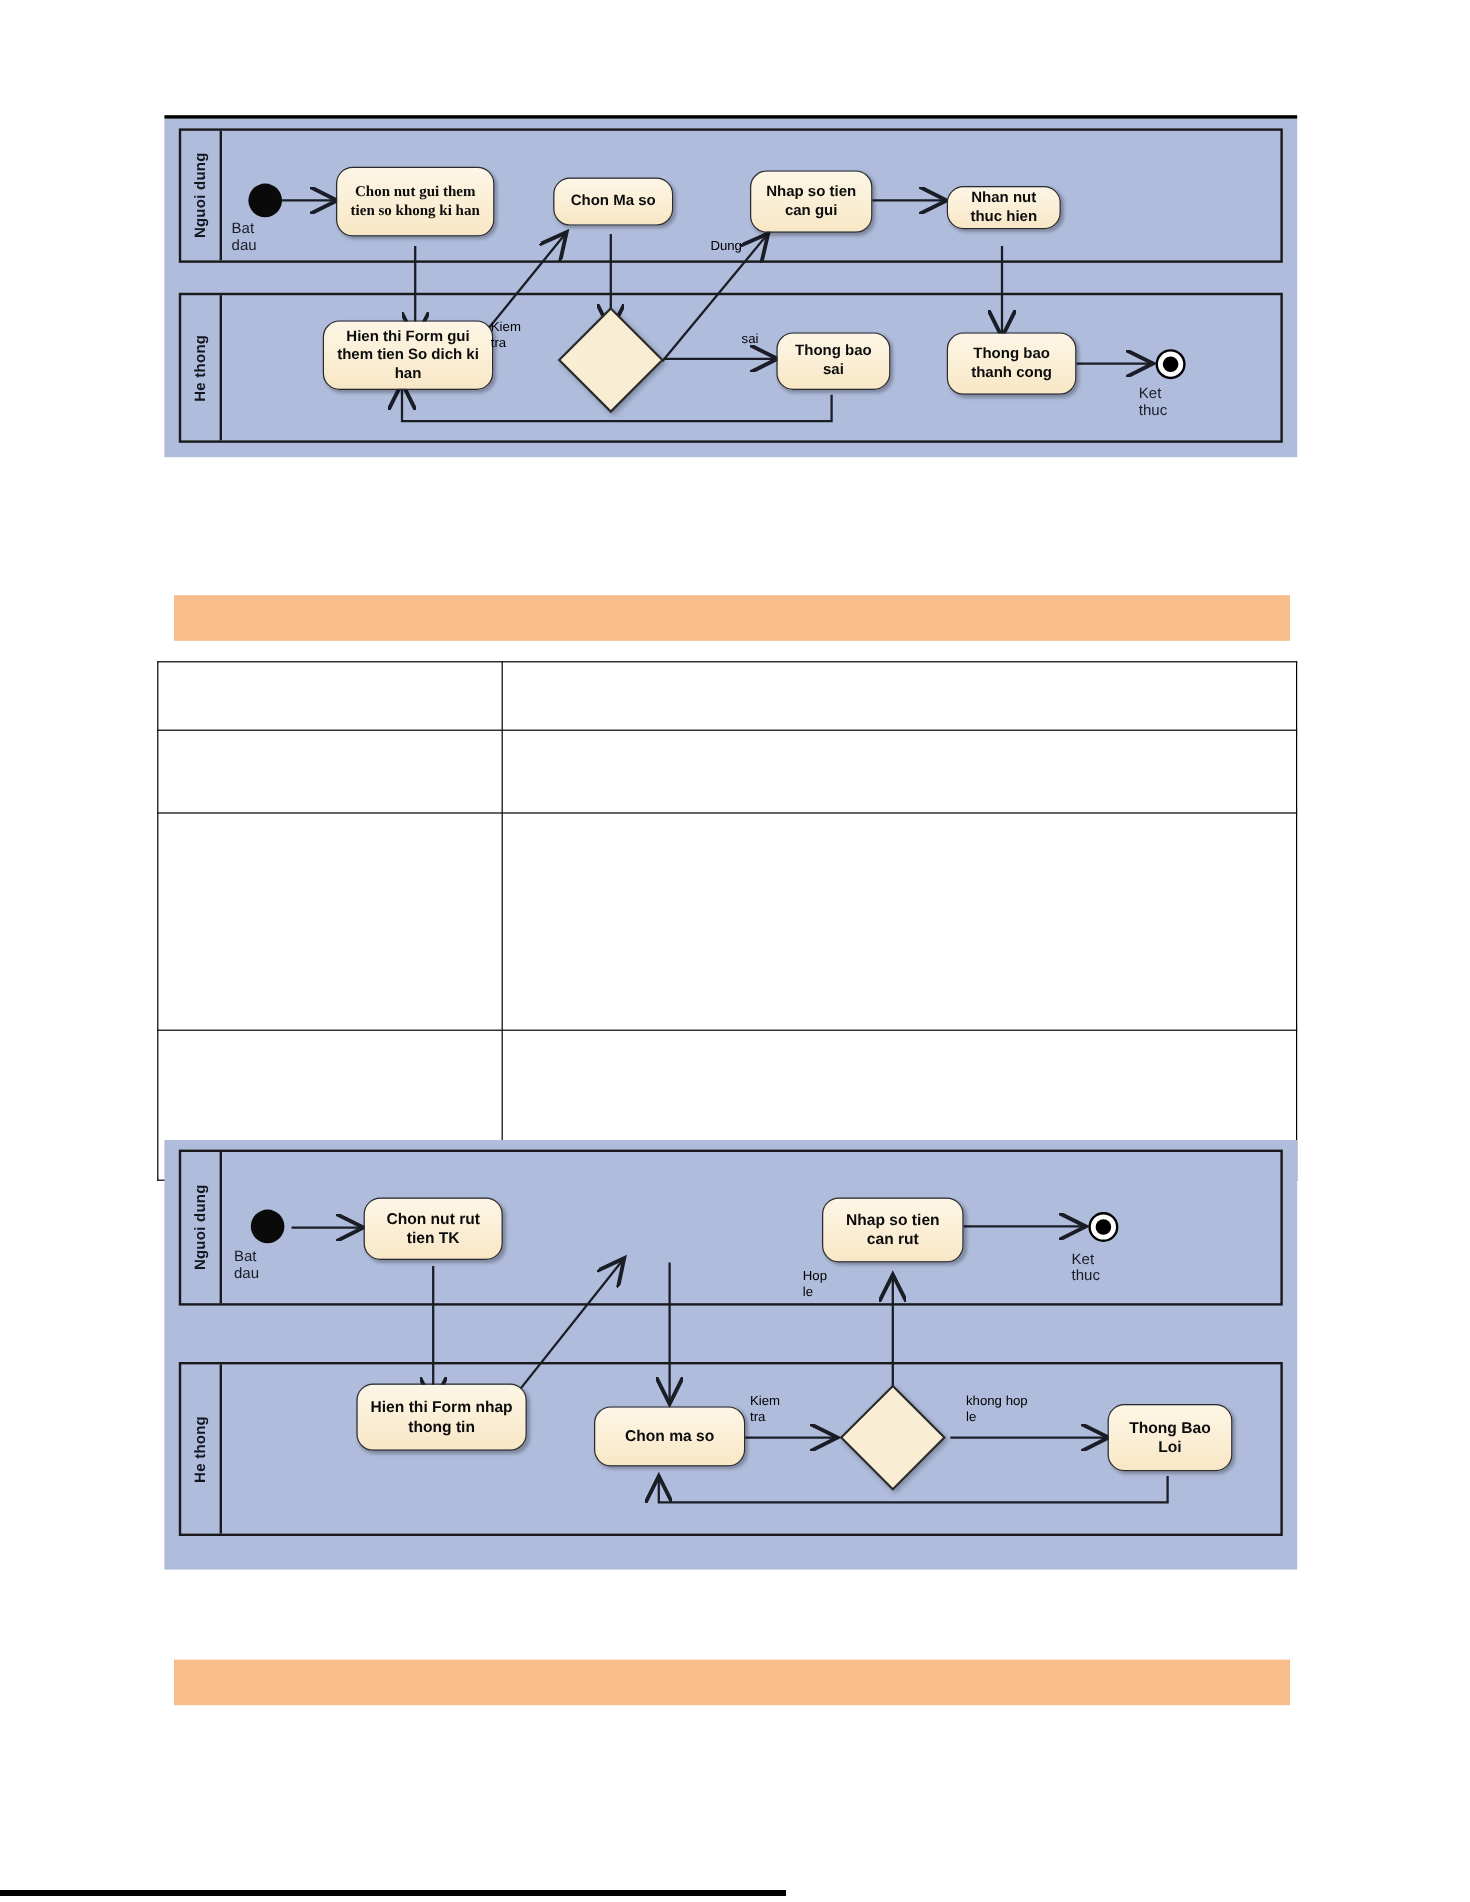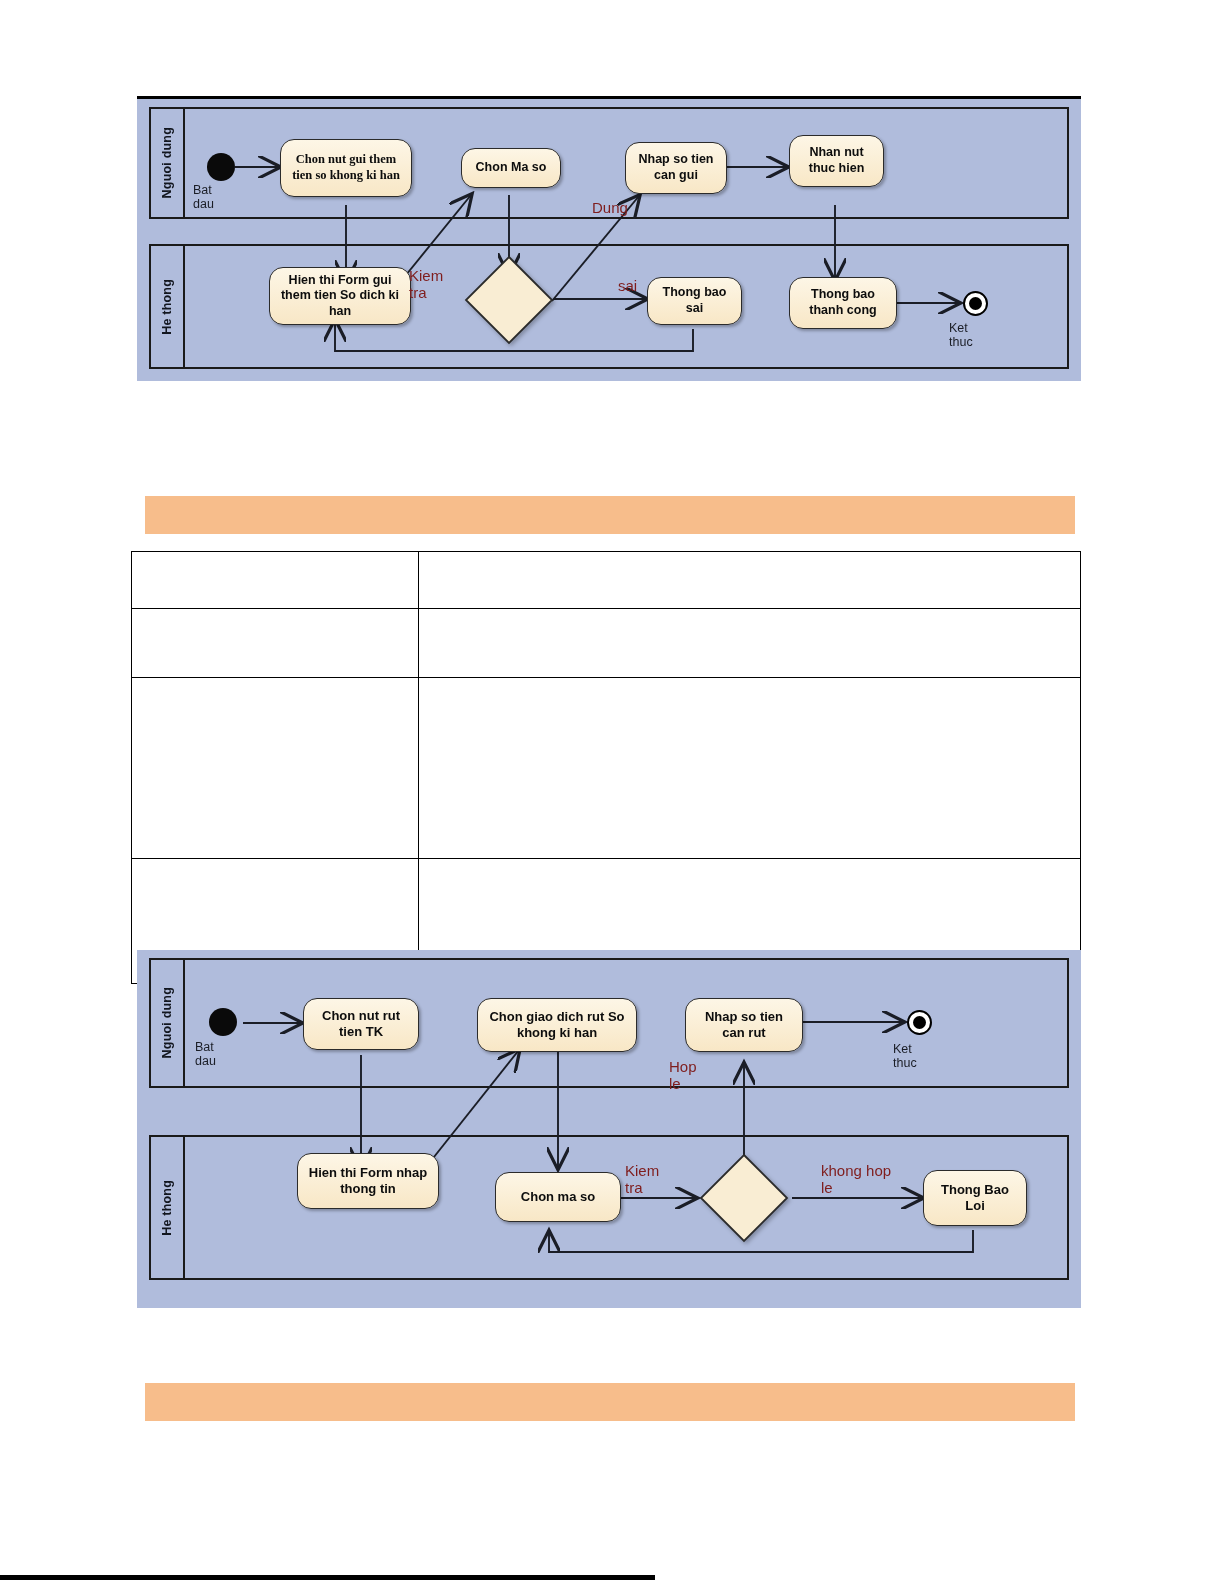--- a/index.html
+++ b/index.html
@@ -93,21 +93,21 @@
   .final-node::after{
     content:"";position:absolute;left:50%;top:50%;
     width:13px;height:13px;margin:-6.5px 0 0 -6.5px;
     border-radius:50%;background:#000;
   }
   .caption{
     position:absolute;font-size:12.5px;color:#1a1d26;line-height:1.15;
     text-align:left;z-index:6;
   }
   .edge-label{
-    position:absolute;font-size:15px;color:#7f1d1d;line-height:1.15;z-index:6;
+    position:absolute;font-size:11px;color:#000000;line-height:1.15;z-index:6;
   }
   .decision{
     position:absolute;z-index:5;
     filter:drop-shadow(2px 2px 2px rgba(0,0,0,.28));
   }
   .svg-layer{
     position:absolute;left:0;top:0;width:100%;height:100%;
     pointer-events:none;z-index:3;
   }
 </style>
@@ -167,21 +167,21 @@
       <div>Bat</div>
       <div>dau</div>
     </div>
 
     <div class="node" style="left:143px;top:40px;width:132px;height:58px;font-family:Liberation Serif, serif;">Chon nut gui them tien so khong ki han</div>
 
     <div class="node" style="left:324px;top:49px;width:100px;height:40px;">Chon Ma so</div>
 
     <div class="node" style="left:488px;top:43px;width:102px;height:52px;">Nhap so tien can gui</div>
 
-    <div class="node" style="left:652px;top:36px;width:95px;height:52px;">Nhan nut thuc hien</div>
+    <div class="node" style="left:652px;top:56px;width:95px;height:36px;">Nhan nut thuc hien</div>
 
     <div class="node" style="left:132px;top:168px;width:142px;height:58px;">Hien thi Form  gui them tien So dich ki han</div>
 
     <div class="decision" style="left:326px;top:155px;width:92px;height:92px;">
       <svg width="92" height="92" viewBox="0 0 92 92">
         <polygon points="46,3 89,46 46,89 3,46" fill="#f9edd3" stroke="#2b2b2b" stroke-width="1.8"></polygon>
       </svg>
     </div>
 
     <div class="node" style="left:510px;top:178px;width:95px;height:48px;">Thong bao sai</div>
@@ -268,21 +268,20 @@
     </svg>
 
     <div class="initial-node" style="left:72px;top:58px;"></div>
     <div class="caption" style="left:58px;top:90px;width:56px;">
       <div>Bat</div>
       <div>dau</div>
     </div>
 
     <div class="node big" style="left:166px;top:48px;width:116px;height:52px;">Chon nut rut tien TK</div>
 
-    <div class="node big" style="left:340px;top:48px;width:160px;height:54px;">Chon giao dich rut So khong ki han</div>
 
     <div class="node big" style="left:548px;top:48px;width:118px;height:54px;">Nhap so tien can rut</div>
 
     <div class="final-node" style="left:770px;top:60px;"></div>
     <div class="caption" style="left:756px;top:92px;width:56px;">
       <div>Ket</div>
       <div>thuc</div>
     </div>
 
     <div class="node big" style="left:160px;top:203px;width:142px;height:56px;">Hien thi Form nhap thong tin</div>
@@ -298,21 +297,21 @@
     <div class="node big" style="left:786px;top:220px;width:104px;height:56px;">Thong Bao Loi</div>
 
     <div class="edge-label" style="left:488px;top:212px;">
       <div>Kiem</div>
       <div>tra</div>
     </div>
     <div class="edge-label" style="left:532px;top:108px;">
       <div>Hop</div>
       <div>le</div>
     </div>
-    <div class="edge-label" style="left:668px;top:212px;margin-left:16px;">
+    <div class="edge-label" style="left:668px;top:212px;">
       <div>khong hop</div>
       <div>le</div>
     </div>
   </div>
 
   <div class="orange-bar b2"></div>
 
   <div class="bottom-bar"></div>
 </div>
 

